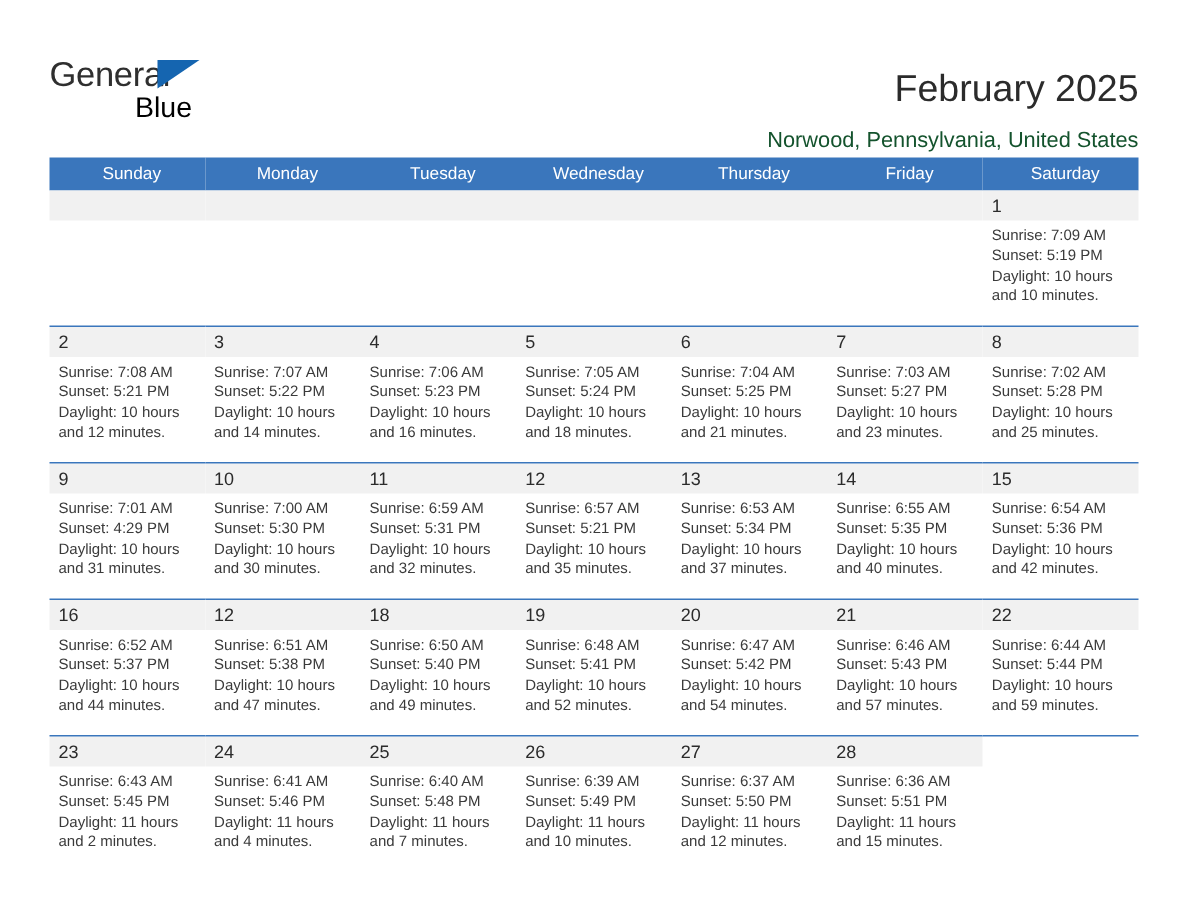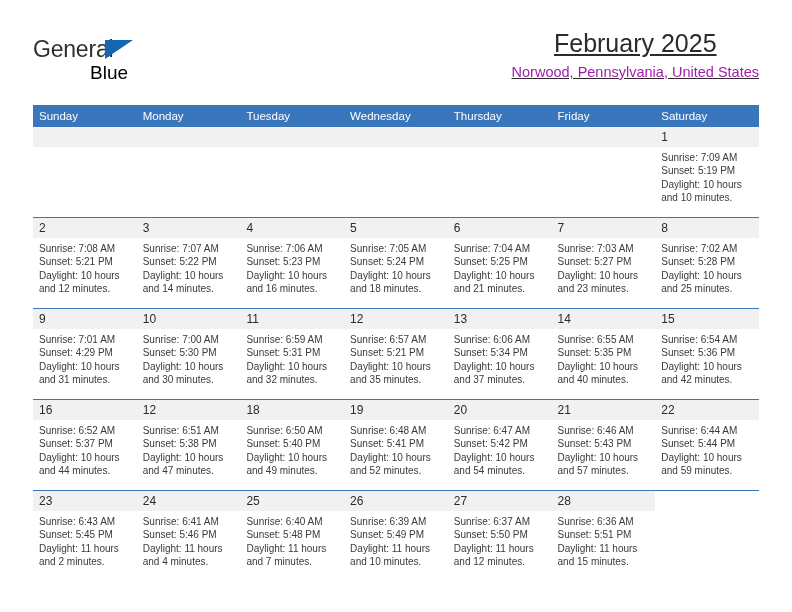--- a/index.html
+++ b/index.html
@@ -59,53 +59,52 @@
     left: 57px;
     top: 24px;
     font-size: 19px;
     color: #000000;
     line-height: 26px;
   }
 
   .title-block {
     position: absolute;
     right: 0;
-    top: 0;
-    text-align: center;
-    text-decoration: underline;
+    top: 16px;
+    text-align: right;
   }
   .cal-title {
     font-size: 25px;
     color: #2b2b2b;
     line-height: 30px;
     white-space: nowrap;
   }
   .cal-subtitle {
-    margin-top: 5px;
+    margin-top: 11px;
     font-size: 14.5px;
-    color: #a21caf;
+    color: #14532d;
     line-height: 18px;
     white-space: nowrap;
   }
 
   
   .calendar {
     position: absolute;
     left: 33px;
     top: 105px;
     width: 726px;
     border-collapse: collapse;
     table-layout: fixed;
   }
   .calendar th {
     background: #3a76bc;
     color: #ffffff;
     font-size: 11.5px;
     font-weight: normal;
-    text-align: left;
+    text-align: center;
     padding: 5px 0 5px 6px;
     height: 10px;
     border: none;
   }
   .calendar td {
     vertical-align: top;
     padding: 0;
     border: none;
     border-top: 1px solid #3a76bc;
     width: 103.7px;
@@ -339,21 +338,21 @@
                 <div>Sunset: 5:21 PM</div>
                 <div>Daylight: 10 hours</div>
                 <div>and 35 minutes.</div>
               </div>
             </div>
           </td>
           <td>
             <div class="daycell filled">
               <div class="daynum">13</div>
               <div class="dayinfo">
-                <div>Sunrise: 6:06 AM</div>
+                <div>Sunrise: 6:53 AM</div>
                 <div>Sunset: 5:34 PM</div>
                 <div>Daylight: 10 hours</div>
                 <div>and 37 minutes.</div>
               </div>
             </div>
           </td>
           <td>
             <div class="daycell filled">
               <div class="daynum">14</div>
               <div class="dayinfo">

